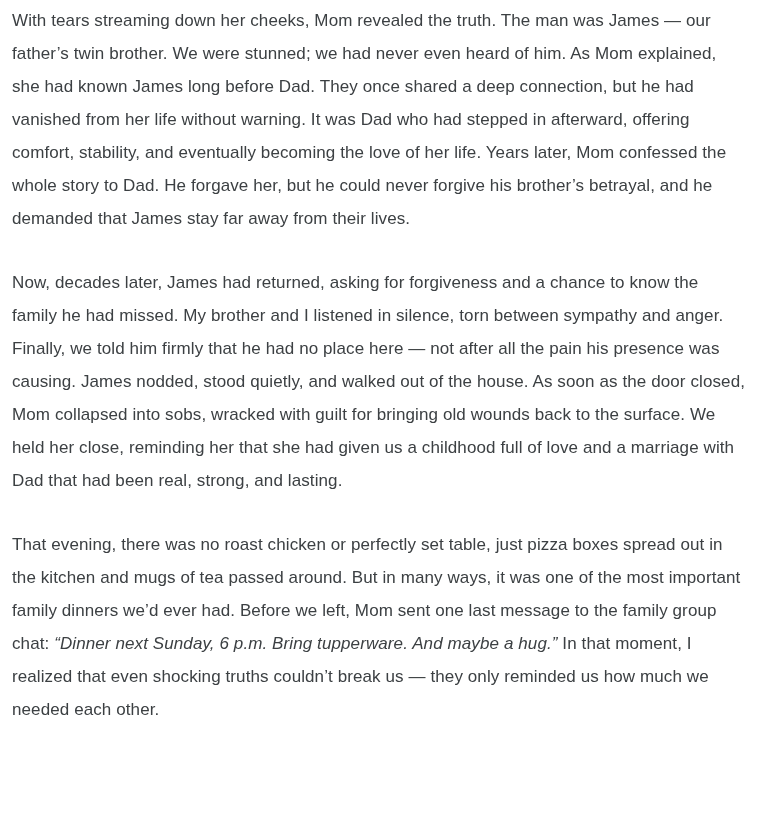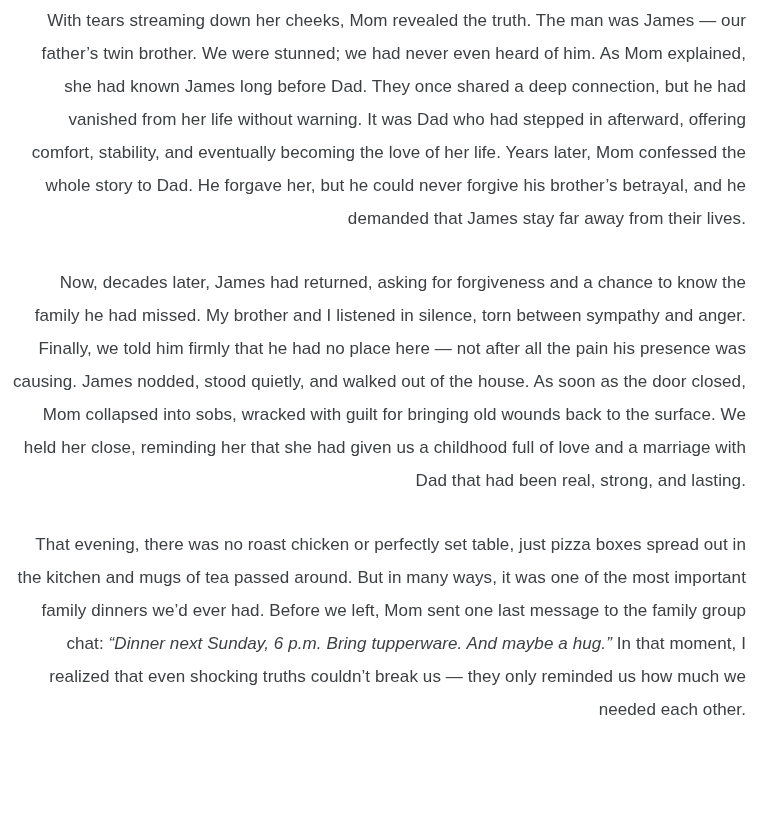--- a/index.html
+++ b/index.html
@@ -12,21 +12,20 @@
     box-sizing: border-box;
     padding: 4px 12px 10px 12px;
     font-family: "Liberation Sans", "DejaVu Sans", sans-serif;
     font-size: 17px;
     line-height: 33px;
     color: #3c4043;
     letter-spacing: 0.1px;
   }
   .article {
     max-width: 734px;
-    text-align: right;
   }
   .article p {
     margin: 0 0 31px 0;
   }
   .article p:last-child {
     margin-bottom: 4px;
   }
   .italic {
     font-style: italic;
   }

